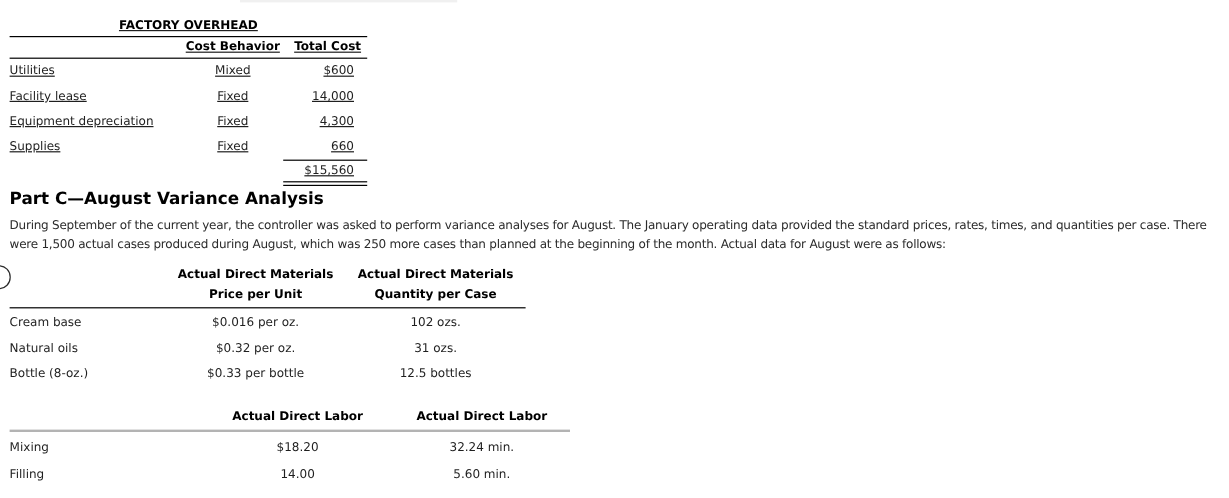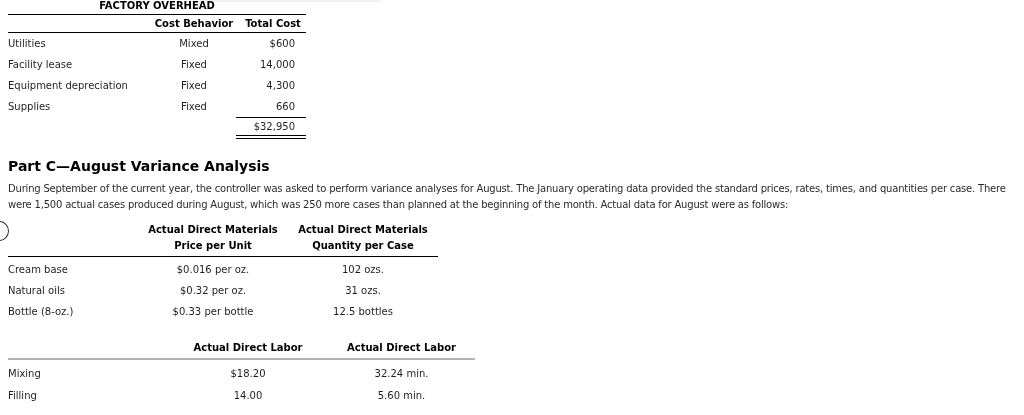--- a/index.html
+++ b/index.html
@@ -20,21 +20,21 @@
   .top-fragment { left:200px; top:0; width:181px; height:2px; background:#f0f0f0; }
 
   
   .clip-circle {
     left:-10px; top:221px; width:19px; height:20px;
     border:1.5px solid #2b2b2b; border-radius:50%;
     background:#fff;
   }
 
   
-  .t1 { left:8px; top:0; width:298px; }
+  .t1 { left:8px; top:16px; width:298px;text-decoration:underline; }
   .t1-title { padding-bottom:3px; border-bottom:1.5px solid #000; text-align:center; }
   .t1-head { border-bottom:1.5px solid #000; padding:3px 0; }
   .t1 .c1 { width:140px; }
   .t1 .c2 { width:92px; text-align:center; }
   .t1 .c3 { width:66px; }
   .t1 .c3.hd { text-align:center; }
   .t1 .c3.val { text-align:right; padding-right:11px; }
   .t1-row { height:21px;align-items:center; }
   .t1-total {
     margin-left:228px; width:70px; margin-top:0px;
@@ -100,21 +100,21 @@
       <div class="c1">Equipment depreciation</div>
       <div class="c2">Fixed</div>
       <div class="c3 val">4,300</div>
     </div>
     <div class="t1-row row">
       <div class="c1">Supplies</div>
       <div class="c2">Fixed</div>
       <div class="c3 val">660</div>
     </div>
   </div>
-  <div class="t1-total">$32,950</div>
+  <div class="t1-total">$15,560</div>
 </section>
 
 <h2 class="abs partc-heading bold" style="font-size:14px;">Part C—August Variance Analysis</h2>
 <p class="abs partc-para">During September of the current year, the controller was asked to perform variance analyses for August. The January operating data provided the standard prices, rates, times, and quantities per case. There were 1,500 actual cases produced during August, which was 250 more cases than planned at the beginning of the month. Actual data for August were as follows:</p>
 
 <section class="abs t2">
   <div class="t2-head">
     <div class="c1"></div>
     <div class="c2 hd2 bold">
       <div>Actual Direct Materials</div>

